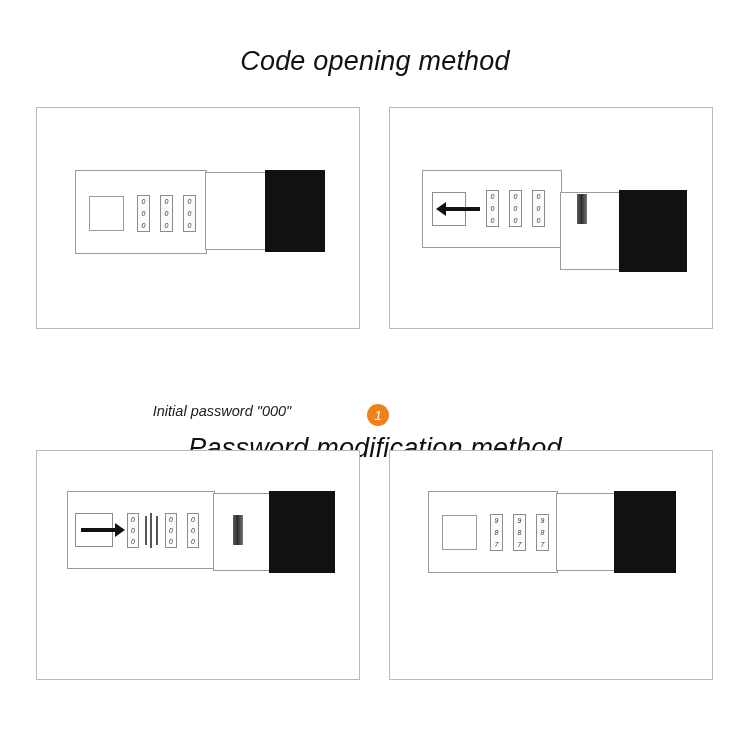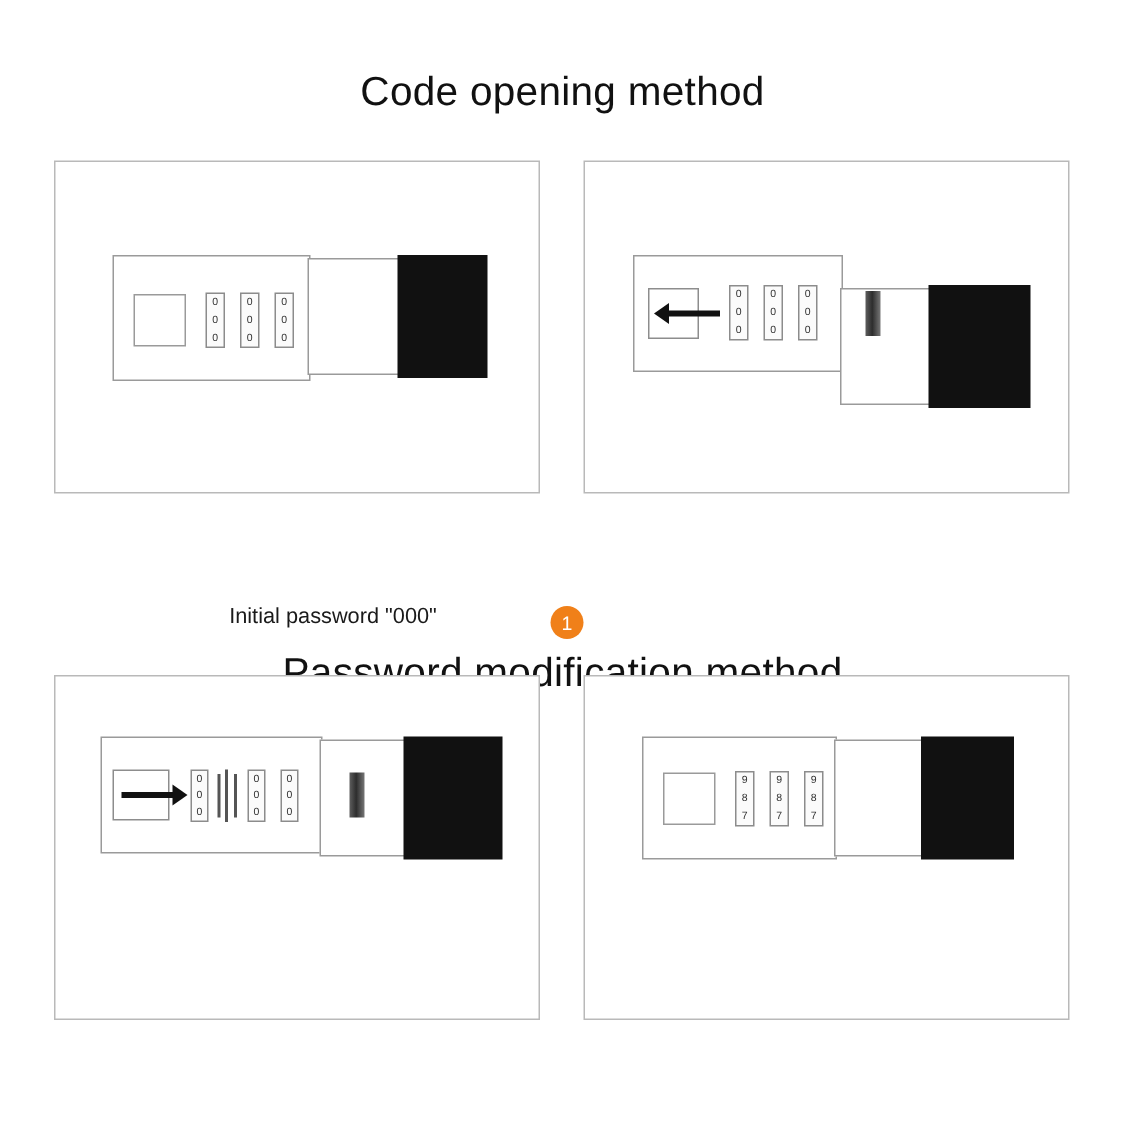--- a/index.html
+++ b/index.html
@@ -11,20 +11,21 @@
     height: 750px;
     background: #ffffff;
     font-family: "Liberation Sans", sans-serif;
     color: #1a1a1a;
     overflow: hidden;
   }
   .page {
     position: relative;
     width: 750px;
     height: 750px;
+    font-style: italic;
   }
 
   .section-title {
     text-align: center;
     font-size: 27px;
     font-weight: 400;
     color: #111111;
     letter-spacing: 0.2px;
   }
   #title-1 { position: absolute; left: 0; top: 46px; width: 750px; }

